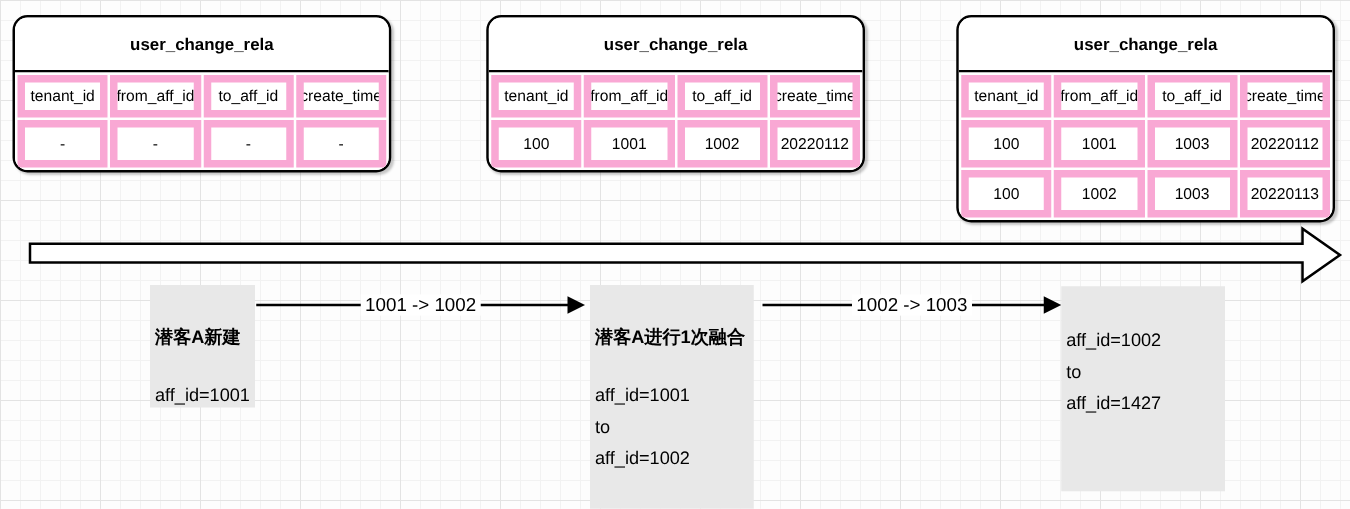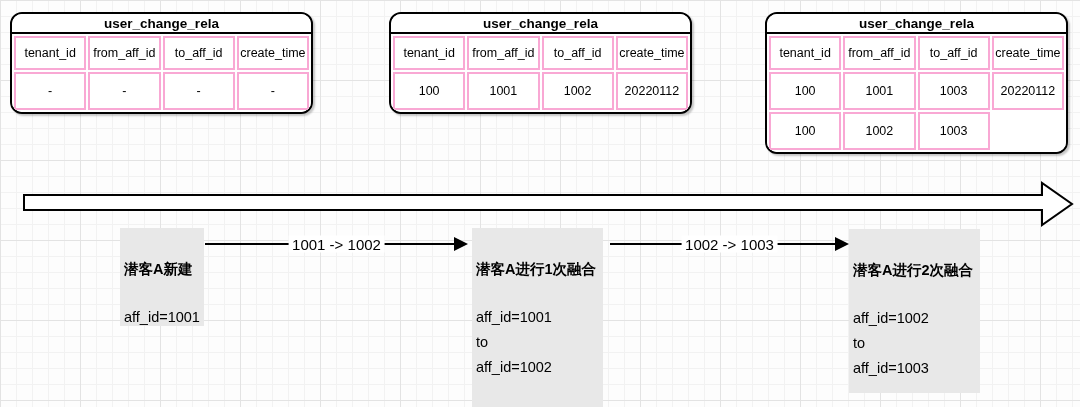--- a/index.html
+++ b/index.html
@@ -22,35 +22,35 @@
   .tcard {
     position:absolute;
     width:303px;
     background:#fff;
     border:2px solid #000;
     border-radius:12px;
     overflow:hidden;
     box-shadow:2px 2px 2px rgba(0,0,0,0.22);
   }
   .tcard-title {
-    height:20px;
+    height:44px;
     display:flex; align-items:center; justify-content:center;
     font-size:13.5px; font-weight:700;
     border-bottom:2px solid #000;
     background:#fff;
   }
   .tgrid {
     display:grid;
     grid-template-columns:repeat(4, 1fr);
     gap:2px;
     padding:2px;
     background:#fff;
   }
   .tcell {
-    border:2px solid #f9a8d4;
+    border:6px solid #f9a8d4;
     display:flex; align-items:center; justify-content:center;
     background:#fff;
     font-size:12.5px;
     white-space:nowrap;
     overflow:hidden;
   }
   .tcell.h { height:34px; }
   .tcell.d { height:38px; }
 
   
@@ -123,20 +123,21 @@
     <div class="tcell h">from_aff_id</div>
     <div class="tcell h">to_aff_id</div>
     <div class="tcell h">create_time</div>
     <div class="tcell d">100</div>
     <div class="tcell d">1001</div>
     <div class="tcell d">1003</div>
     <div class="tcell d">20220112</div>
     <div class="tcell d">100</div>
     <div class="tcell d">1002</div>
     <div class="tcell d">1003</div>
+    <div class="tcell d">20220113</div>
   </div>
 </div>
 
 <svg class="timeline-arrow" viewBox="0 0 1056 52">
   <polygon points="4,17 1022,17 1022,5 1052,26 1022,47 1022,32 4,32" fill="#ffffff" stroke="#000000" stroke-width="2" stroke-linejoin="miter"></polygon>
 </svg>
 
 <div class="stage" style="left:120px; top:228px; width:84px; height:98px;">
   <div class="stage-title">潜客A新建</div>
   <div class="stage-line">aff_id=1001</div>
@@ -155,17 +156,16 @@
   <div class="stage-line">aff_id=1002</div>
 </div>
 
 <div class="connector" style="left:610px; top:236px; width:239px;text-align:right;">
   <div class="cline"></div>
   <div class="chead"></div>
   <span class="clabel">1002 -&gt; 1003</span>
 </div>
 
 <div class="stage" style="left:849px; top:229px; width:131px; height:164px;">
-  <div class="stage-title">潜客A进行2次融合</div>
   <div class="stage-line">aff_id=1002</div>
   <div class="stage-line">to</div>
-  <div class="stage-line">aff_id=1003</div>
+  <div class="stage-line">aff_id=1427</div>
 </div>
 
 </body></html>

